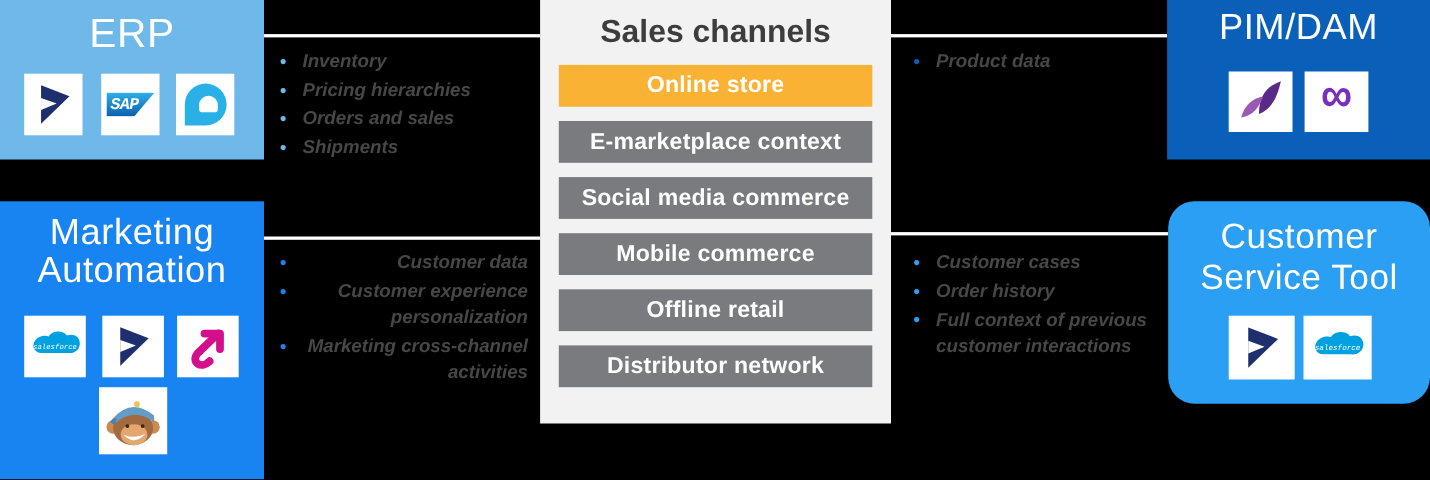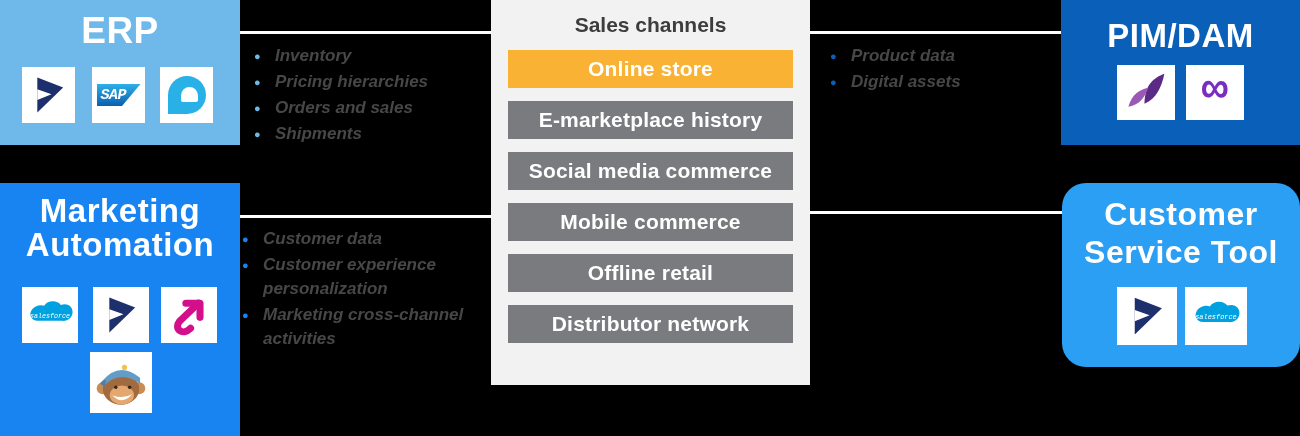--- a/index.html
+++ b/index.html
@@ -8,43 +8,43 @@
     background:var(--background,#000);
     font-family:"Liberation Sans", sans-serif;
     -webkit-font-smoothing:antialiased;
   }
   
   .sysbox{position:absolute;color:#fff;text-align:center;}
   .box-erp{left:0;top:0;width:240px;height:145px;background:var(--erp_blue);}
   .box-marketing{left:0;top:183px;width:240px;height:253px;background:var(--marketing_blue);}
   .box-pim{left:1061px;top:0;width:239px;height:145px;background:var(--pim_blue);}
   .box-service{left:1062px;top:183px;width:238px;height:184px;background:var(--service_blue);border-radius:24px;}
-  .sys-title{font-weight:700;letter-spacing:.5px;}
+  .sys-title{font-weight:400;letter-spacing:.5px;}
   .box-erp .sys-title{font-size:37px;margin-top:10px;}
   .box-marketing .sys-title{font-size:33px;line-height:34px;margin-top:11px;padding:0 8px;}
-  .box-pim .sys-title{font-size:33px;margin-top:17px;}
+  .box-pim .sys-title{font-size:33px;margin-top:5px;}
   .box-service .sys-title{font-size:32px;line-height:38px;margin-top:12px;padding:0 10px;}
   
   .tile{position:absolute;background:#fff;display:flex;align-items:center;justify-content:center;overflow:hidden;font-family:Liberation Mono, monospace;}
   
   .card{position:absolute;left:491px;top:0;width:319px;height:385px;background:var(--card_bg);}
-  .card-title{font-size:21px;font-weight:700;color:var(--title_gray);text-align:center;padding-top:13px;}
+  .card-title{font-size:29px;font-weight:700;color:var(--title_gray);text-align:center;padding-top:13px;}
   .channels{margin:13px 17px 0 17px;}
   .channel{height:38px;margin-bottom:13px;display:flex;align-items:center;justify-content:center;
     background:var(--channel_gray);color:#fff;font-weight:700;font-size:21px;letter-spacing:.2px;}
   .channel.highlight{background:var(--highlight_orange);text-align:center;}
   
   ul.blist{position:absolute;list-style:none;margin:0;padding:0;}
   ul.blist li{position:relative;padding-left:23px;font-style:italic;font-weight:600;
     font-size:17px;line-height:24px;margin-bottom:2px;color:var(--bullet_text);}
   ul.blist li::before{content:"\25CF";position:absolute;left:2px;top:0;font-size:11px;
     line-height:24px;font-style:normal;}
   ul.l-erp{left:252px;top:44px;width:215px;}
   ul.l-erp li::before{color:var(--erp_blue);}
-  ul.l-marketing{left:240px;top:227px;width:228px;}
+  ul.l-marketing{left:252px;top:227px;width:228px;text-align:right;}
   ul.l-marketing li::before{color:var(--marketing_blue);}
   ul.l-pim{left:828px;top:44px;width:190px;}
   ul.l-pim li::before{color:var(--pim_blue);}
   ul.l-service{left:828px;top:227px;width:215px;}
   ul.l-service li::before{color:var(--service_blue);}
   
   .connector{position:absolute;height:3px;background:var(--connector_white);}
   .conn-a{left:240px;top:31px;width:251px;}
   .conn-b{left:810px;top:31px;width:251px;}
   .conn-c{left:240px;top:215px;width:251px;}
@@ -132,21 +132,21 @@
   <ul class="blist l-marketing">
     <li>Customer data</li>
     <li>Customer experience personalization</li>
     <li>Marketing cross-channel activities</li>
   </ul>
 
   <div class="card">
     <div class="card-title">Sales channels</div>
     <div class="channels">
       <div class="channel highlight">Online store</div>
-      <div class="channel">E-marketplace history</div>
+      <div class="channel">E-marketplace context</div>
       <div class="channel">Social media commerce</div>
       <div class="channel">Mobile commerce</div>
       <div class="channel">Offline retail</div>
       <div class="channel">Distributor network</div>
     </div>
   </div>
 
   <div class="sysbox box-pim">
     <div class="sys-title">PIM/DAM</div>
     <div class="tile" style="left:56px;top:65px;width:58px;height:55px;">
@@ -155,33 +155,37 @@
         <path d="M7 48 C11 32 22 25 33 23 C28 36 22 45 7 48 Z" fill="#9B59B6"></path>
       </svg>
     </div>
     <div class="tile" style="left:125px;top:65px;width:58px;height:55px;">
       <span class="infinity">∞</span>
     </div>
   </div>
 
   <ul class="blist l-pim">
     <li>Product data</li>
-    <li>Digital assets</li>
   </ul>
 
   <div class="sysbox box-service">
     <div class="sys-title">Customer Service Tool</div>
     <div class="tile" style="left:55px;top:104px;width:60px;height:58px;">
       <svg width="42" height="46" viewBox="0 0 48 48">
         <path d="M10 3 L41 15 L10 45 Z" fill="#1E2F6D"></path>
         <path d="M10 17 L27 23 L10 30 Z" fill="#ffffff"></path>
       </svg>
     </div>
     <div class="tile" style="left:123px;top:104px;width:62px;height:58px;">
       <svg width="52" height="38" viewBox="0 0 60 42">
         <path d="M23 10 c4 -7 16 -7 20 -1 c9 -3 15 3 14 10 c-1 7 -8 10 -13 9 l-29 0 C8 28 4 21 8 15 c3 -5 11 -7 15 -5 z" fill="#00A1E0"></path>
         <text x="30" y="24" font-size="8" fill="#ffffff" font-style="italic" text-anchor="middle">salesforce</text>
       </svg>
     </div>
   </div>
 
+  <ul class="blist l-service">
+    <li>Customer cases</li>
+    <li>Order history</li>
+    <li>Full context of previous customer interactions</li>
+  </ul>
 
 </div>
 
 </body></html>

